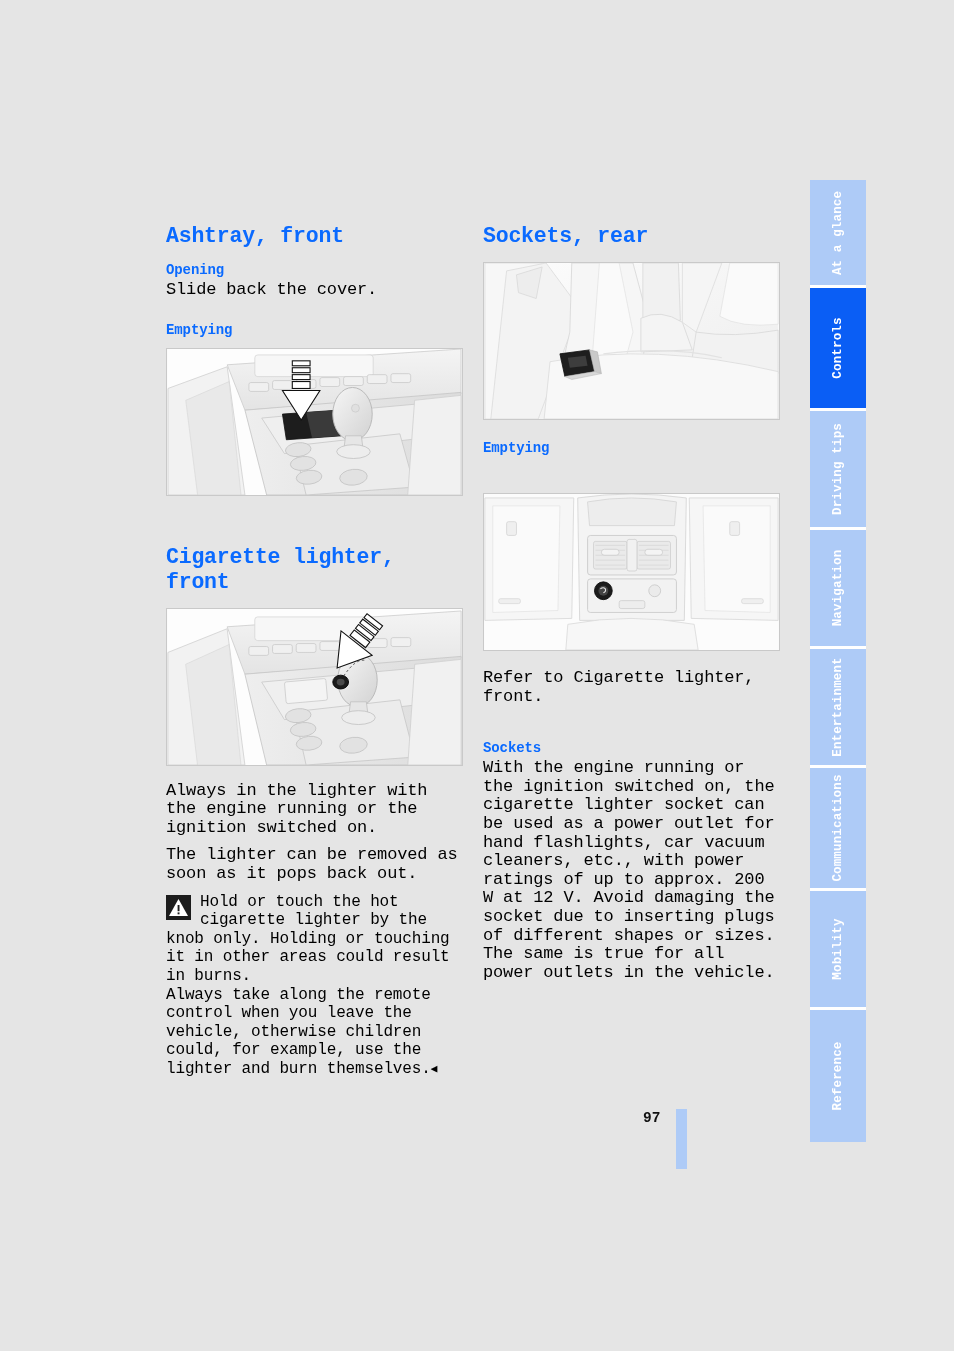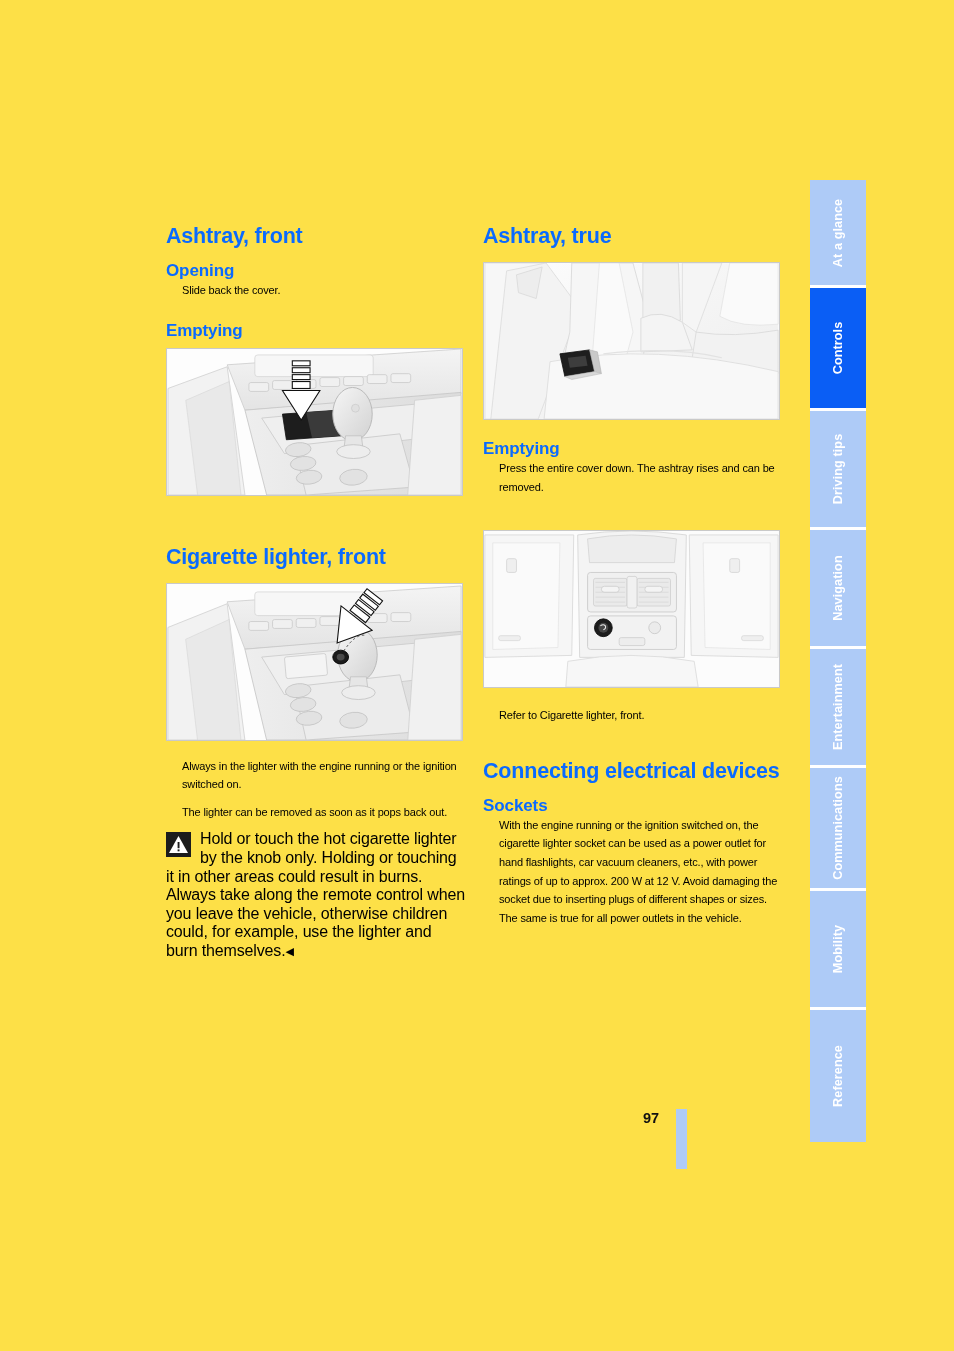--- a/index.html
+++ b/index.html
@@ -13,21 +13,22 @@
     position: relative;
     font-family: "Liberation Sans", sans-serif;
     color: #000000;
     overflow: hidden;
   }
 
   
   #page {
     position: absolute;
     inset: 0;
-    background: #fde047;
+    background: #e5e5e5;
+    font-family: Liberation Mono, monospace;
   }
 
   
   .column {
     position: absolute;
     top: 224px;
     width: 299px;
   }
   #col-left  { left: 166px; }
   #col-right { left: 483px; }
@@ -35,31 +36,31 @@
   
   h1.sec-title {
     font-size: 21.5px;
     line-height: 25px;
     font-weight: bold;
     color: #0a6aff;
     margin: 0 0 13px 0;
     letter-spacing: -0.2px;
   }
   h2.sub-title {
-    font-size: 17px;
+    font-size: 14px;
     line-height: 17px;
     font-weight: bold;
     color: #0a6aff;
     margin: 0 0 2px 0;
     letter-spacing: -0.1px;
   }
   p.body {
-    font-size: 11px;
+    font-size: 17px;
     line-height: 18.6px;
-    margin: 0 0 0 16px;
+    margin: 0 0 0 0;
     color: #000;
     letter-spacing: -0.15px;
   }
   .gap-sm { height: 14px; }
   .gap-md { height: 22px; }
   .gap-xl { height: 34px; }
 
   
   .figure {
     position: relative;
@@ -298,21 +299,21 @@
       </span>
       <span class="warn-text">Hold or touch the hot cigarette lighter by the knob only. Holding or touching it in other areas could result in burns.</span>
       <div style="clear:both"></div>
       <span class="warn-text">Always take along the remote control when you leave the vehicle, otherwise children could, for example, use the lighter and burn themselves.</span><span class="endmark">◀</span>
     </div>
 
   </div>
 
   <div class="column" id="col-right">
 
-    <h1 class="sec-title">Ashtray, true</h1>
+    <h1 class="sec-title">Sockets, rear</h1>
 
     <div class="figure tall">
       <svg viewBox="0 0 297 158" xmlns="http://www.w3.org/2000/svg">
         <defs>
           <linearGradient id="gs" x1="0" y1="0" x2="1" y2="1">
             <stop offset="0" stop-color="#fdfdfd"></stop>
               <stop offset="1" stop-color="#ececec"></stop>
           </linearGradient>
         </defs>
         <rect width="297" height="158" fill="url(#gs)"></rect>
@@ -340,21 +341,20 @@
           <path d="M106 88 L114 90 L118 112 L111 110 Z" fill="#c9c9c9" stroke="#b0b0b0" stroke-width="0.6"></path>
           <path d="M81 115 L111 110 L118 112 L88 118 Z" fill="#d8d8d8" stroke="#bdbdbd" stroke-width="0.6"></path>
         </g>
       </svg>
 
     </div>
 
     <div style="height:20px"></div>
 
     <h2 class="sub-title">Emptying</h2>
-    <p class="body">Press the entire cover down. The ashtray rises and can be removed.</p>
 
     <div class="gap-xl"></div>
 
 
     <div class="figure tall">
       <svg viewBox="0 0 297 158" xmlns="http://www.w3.org/2000/svg">
         <rect width="297" height="158" fill="#fcfcfc"></rect>
 
         <path d="M0 4 L90 4 L88 126 L0 128 Z" fill="#f6f6f6" stroke="#dadada" stroke-width="0.9"></path>
         <path d="M8 12 L76 12 L74 118 L8 120 Z" fill="#fafafa" stroke="#e2e2e2" stroke-width="0.7"></path>
@@ -402,21 +402,20 @@
       </svg>
 
     </div>
 
     <div style="height:18px"></div>
 
     <p class="body">Refer to Cigarette lighter, front.</p>
 
     <div class="gap-xl"></div>
 
-    <h1 class="sec-title">Connecting electrical devices</h1>
 
     <h2 class="sub-title">Sockets</h2>
     <p class="body">With the engine running or the ignition switched on, the cigarette lighter socket can be used as a power outlet for hand flashlights, car vacuum cleaners, etc., with power ratings of up to approx. 200 W at 12 V. Avoid damaging the socket due to inserting plugs of different shapes or sizes. The same is true for all power outlets in the vehicle.</p>
 
   </div>
 
   <div id="tab-rail">
       <div class="tab" style="height: 108px;">
         <span class="label">At a glance</span>
       </div>

